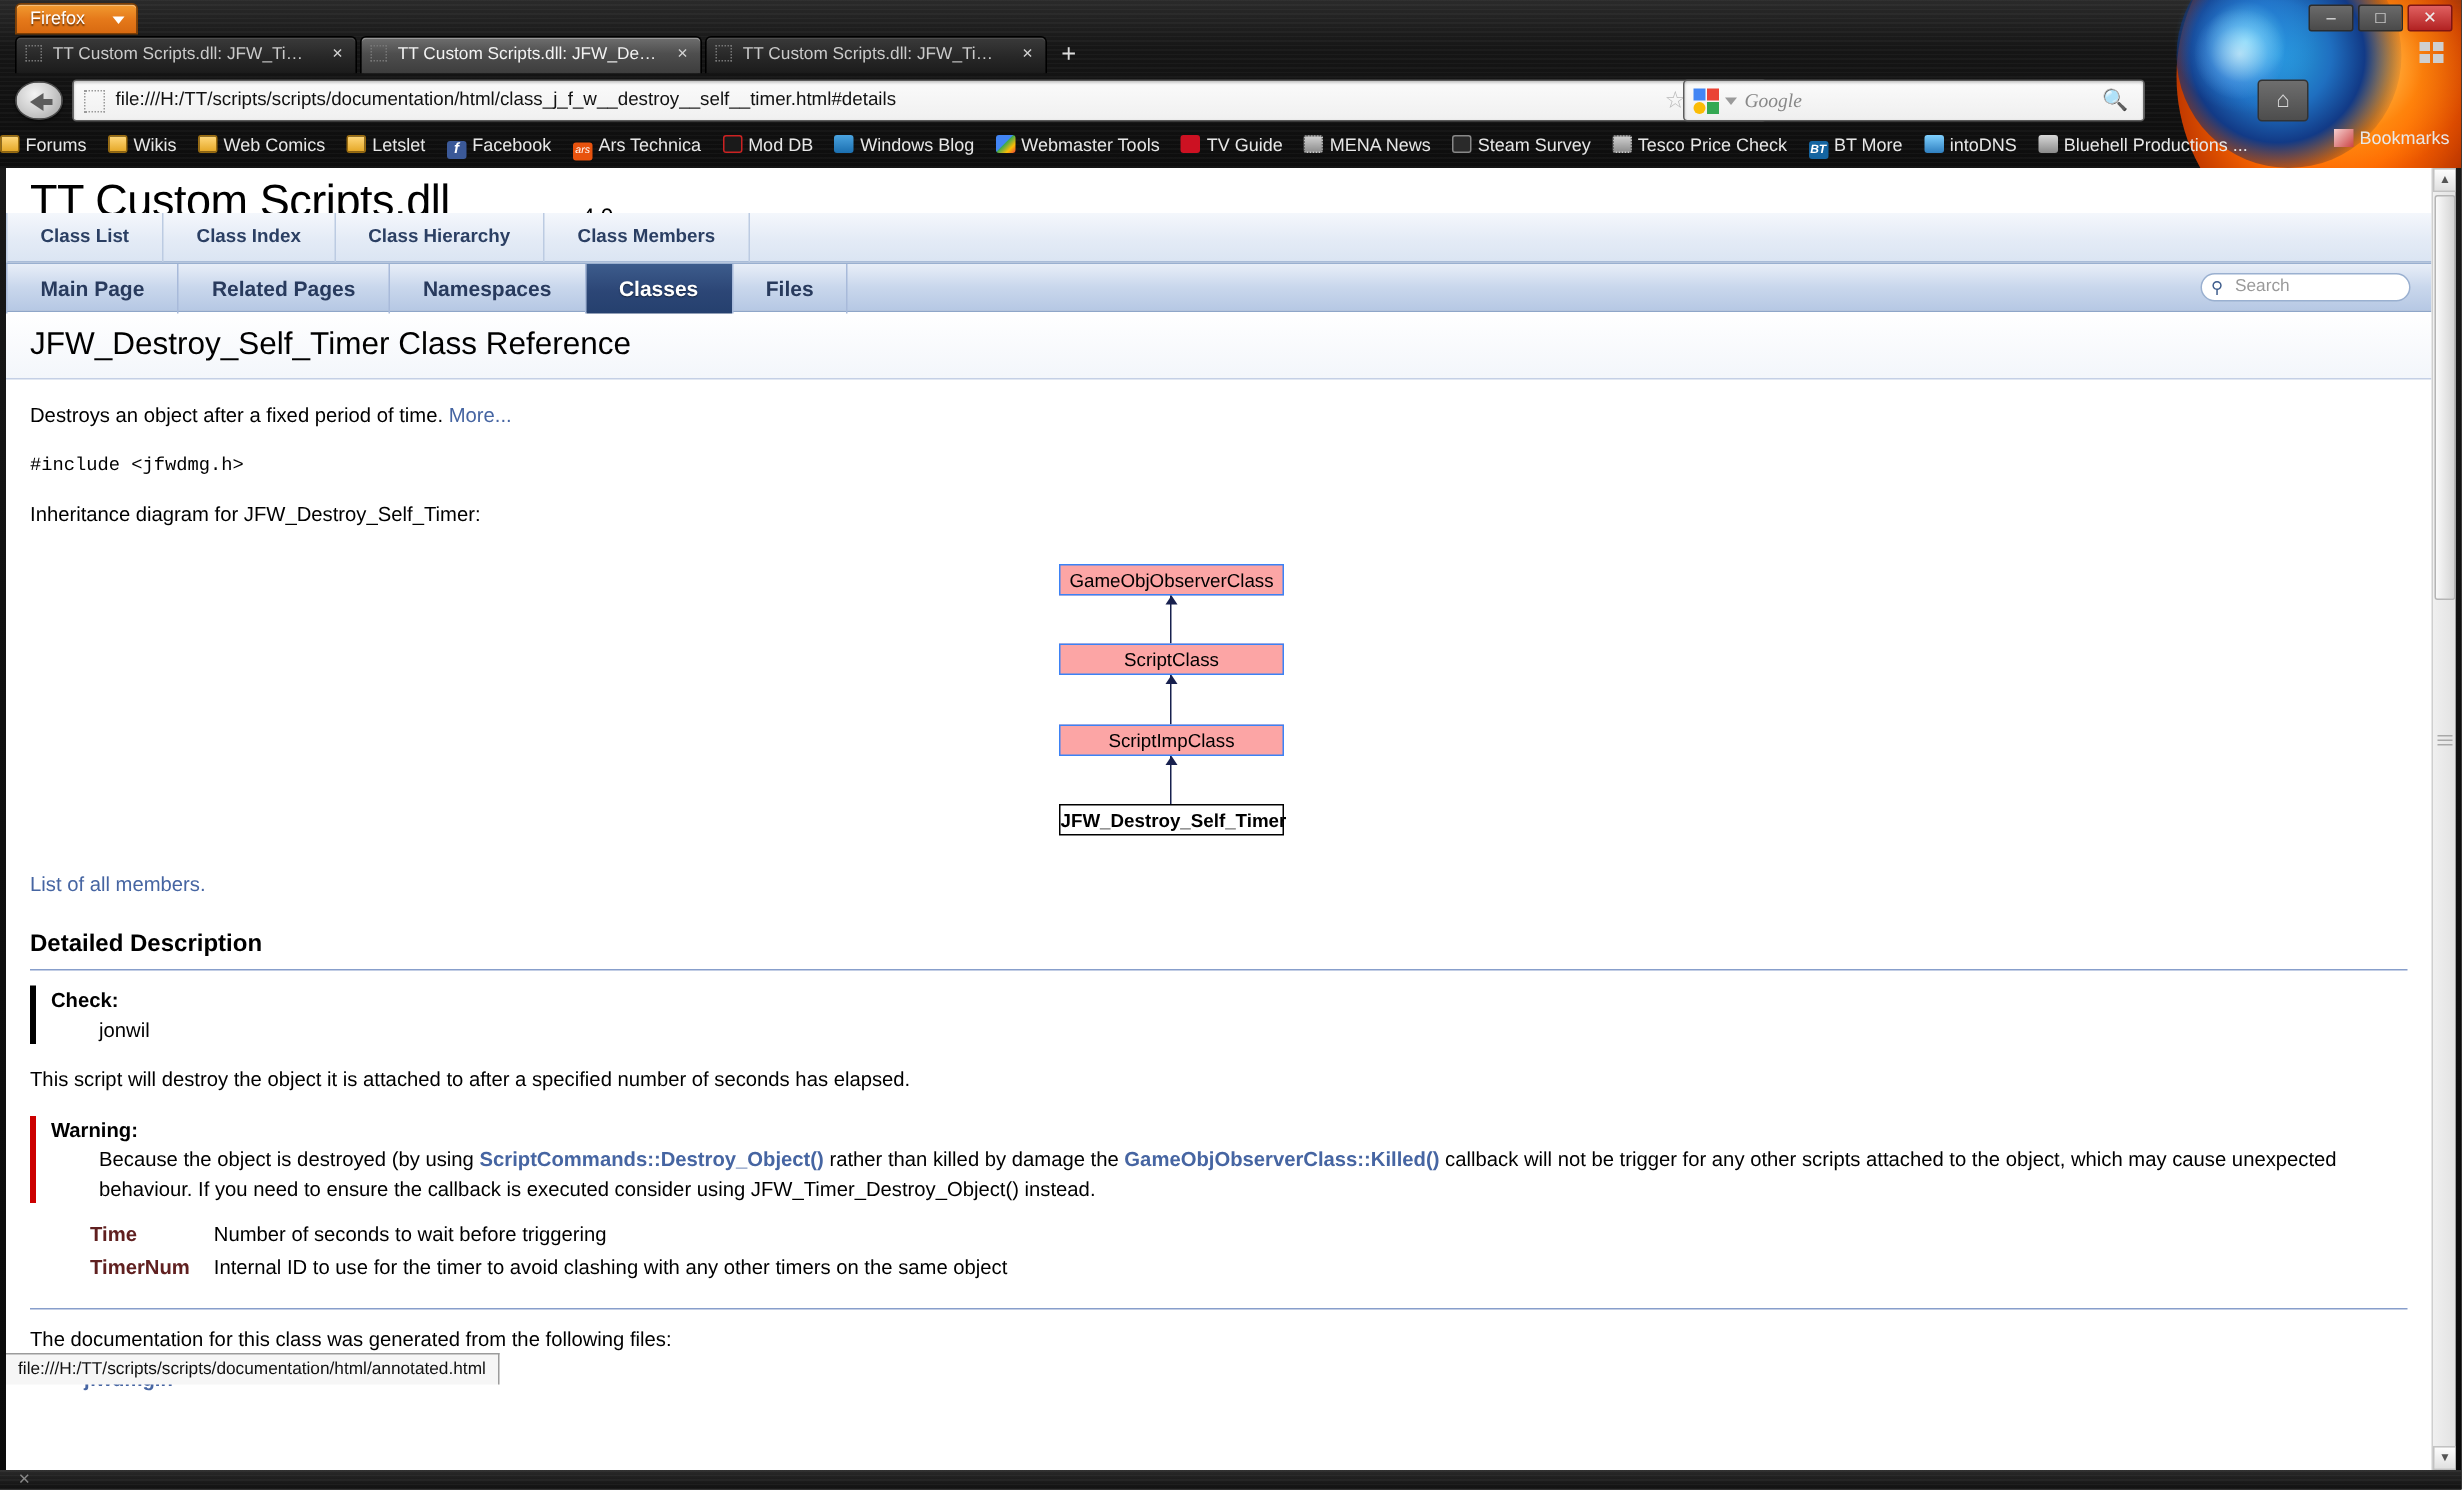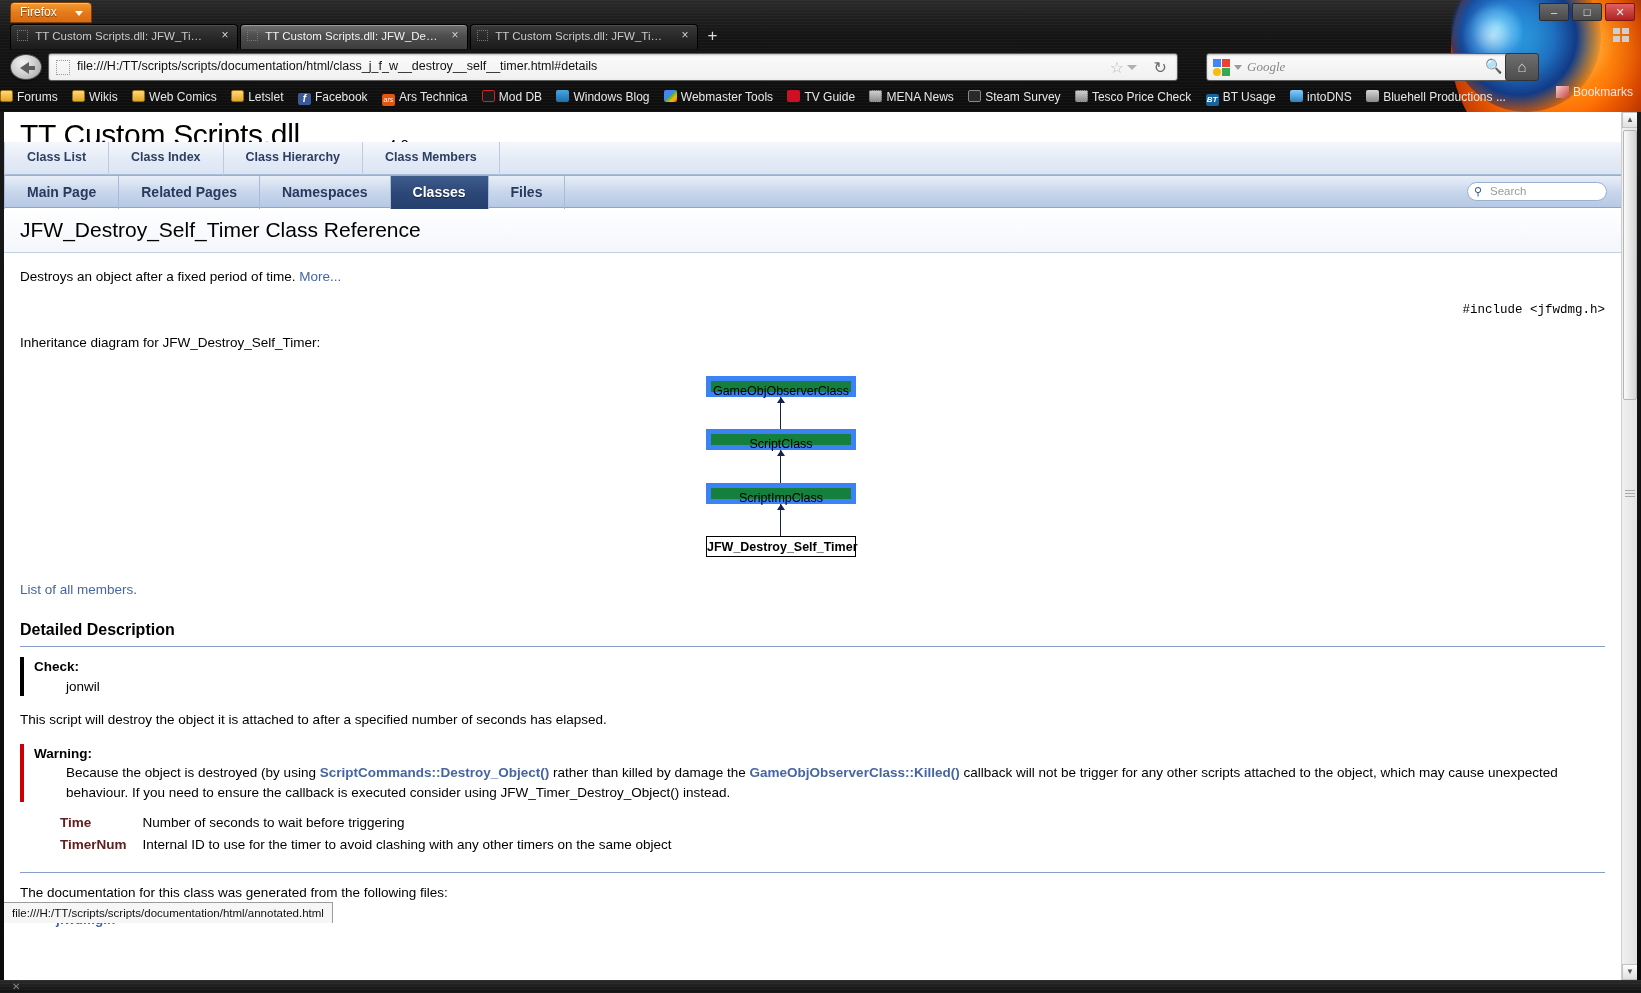--- a/index.html
+++ b/index.html
@@ -108,21 +108,21 @@
   #urlbar .urltext {
     position:absolute; left:28px; top:5px; font-size:12.5px; color:#111;
     font-family: "Liberation Sans", sans-serif; white-space:nowrap;
   }
   #urlbar .star { position:absolute; right:53px; top:5px; font-size:16px; color:#b9b9b9; line-height:17px; }
   #urlbar .dropcaret { position:absolute; right:40px; top:11px;
     border-left:5px solid transparent; border-right:5px solid transparent; border-top:5px solid #b0b0b0; }
   #urlbar .reload { position:absolute; right:10px; top:4px; font-size:16px; color:#6b6b6b; line-height:19px; }
 
   #searchbar {
-    position:absolute; left:1206px; top:1px; width:308px; height:28px;
+    position:absolute; left:1122px; top:1px; width:308px; height:28px;
     background: linear-gradient(180deg,#fbfbfb 0%, #efefef 100%);
     border:1px solid #5b5b5b; border-radius:3px;
     box-shadow: inset 0 1px 2px rgba(0,0,0,0.25);
   }
   #searchbar .glogo { position:absolute; left:6px; top:5px; width:17px; height:17px; }
   #searchbar .glogo i { position:absolute; display:block; }
   #searchbar .gcaret { position:absolute; left:27px; top:11px;
     border-left:4px solid transparent; border-right:4px solid transparent; border-top:5px solid #9a9a9a; }
   #searchbar .stext { position:absolute; left:40px; top:5px; font-size:13px; color:#888;
     font-style:italic; font-family:"Liberation Serif", serif; }
@@ -234,31 +234,31 @@
   #headertitle {
     padding:10px 0 10px 16px;
     background: linear-gradient(180deg,#ffffff 0%, #f3f6fb 100%);
     border-bottom:1px solid #c4cfe5;
   }
   #headertitle .title { font-size:21px; font-weight:normal; color:#000; }
 
   
   #contents { padding:0 16px; font-size:13.5px; color:#000; line-height:1.45; }
   #contents p { margin:14px 0; }
-  .verbatim { font-family:"Liberation Mono", monospace; font-size:12.5px; margin:4px 0;text-align:right; }
+  .verbatim { font-family:"Liberation Mono", monospace; font-size:12.5px; margin:4px 0; }
   a.dlink { color:#4665a2; text-decoration:none; }
   a.mlink { color:#4665a2; text-decoration:none; font-weight:bold; }
 
   
   #inherit-wrap { position:relative; height:200px; margin-top:4px; }
   .inbox {
     position:absolute; text-align:center; font-family:"Liberation Sans", sans-serif;
     font-size:12.5px; color:#000; line-height:20px; height:21px;
   }
-  .inbox.base { background:#15803d; border:5px solid #3b82f6; }
+  .inbox.base { background:#fca5a5; border:1px solid #3b82f6; }
   .inbox.leaf { background:#ffffff; border:1px solid #000; }
   .arrowline { position:absolute; width:1px; background:#17204e; }
   .arrowhead {
     position:absolute; width:0; height:0;
     border-left:4px solid transparent; border-right:4px solid transparent;
     border-bottom:6px solid #17204e;
   }
 
   
   h2.groupheader {
@@ -399,21 +399,21 @@
     <span class="bm"><i class="bmico ico-folder"></i><span class="bmlabel">Letslet</span></span>
     <span class="bm"><i class="bmico ico-fb">f</i><span class="bmlabel">Facebook</span></span>
     <span class="bm"><i class="bmico ico-ars">ars</i><span class="bmlabel">Ars Technica</span></span>
     <span class="bm"><i class="bmico ico-moddb"></i><span class="bmlabel">Mod DB</span></span>
     <span class="bm"><i class="bmico ico-winblog"></i><span class="bmlabel">Windows Blog</span></span>
     <span class="bm"><i class="bmico ico-webmaster"></i><span class="bmlabel">Webmaster Tools</span></span>
     <span class="bm"><i class="bmico ico-tvguide"></i><span class="bmlabel">TV Guide</span></span>
     <span class="bm"><i class="bmico ico-grey"></i><span class="bmlabel">MENA News</span></span>
     <span class="bm"><i class="bmico ico-steam"></i><span class="bmlabel">Steam Survey</span></span>
     <span class="bm"><i class="bmico ico-grey"></i><span class="bmlabel">Tesco Price Check</span></span>
-    <span class="bm"><i class="bmico ico-bt">BT</i><span class="bmlabel">BT Usage</span></span>
+    <span class="bm"><i class="bmico ico-bt">BT</i><span class="bmlabel">BT More</span></span>
     <span class="bm"><i class="bmico ico-dns"></i><span class="bmlabel">intoDNS</span></span>
     <span class="bm"><i class="bmico ico-bluehell"></i><span class="bmlabel">Bluehell Productions ...</span></span>
     <span id="bm-right"><i class="bmico"></i><span class="bmlabel">Bookmarks</span></span>
   </div>
 
   <div id="viewport">
     <div id="pagearea">
 
       <div id="titlearea">
         <div id="projectname">TT Custom Scripts.dll</div>

